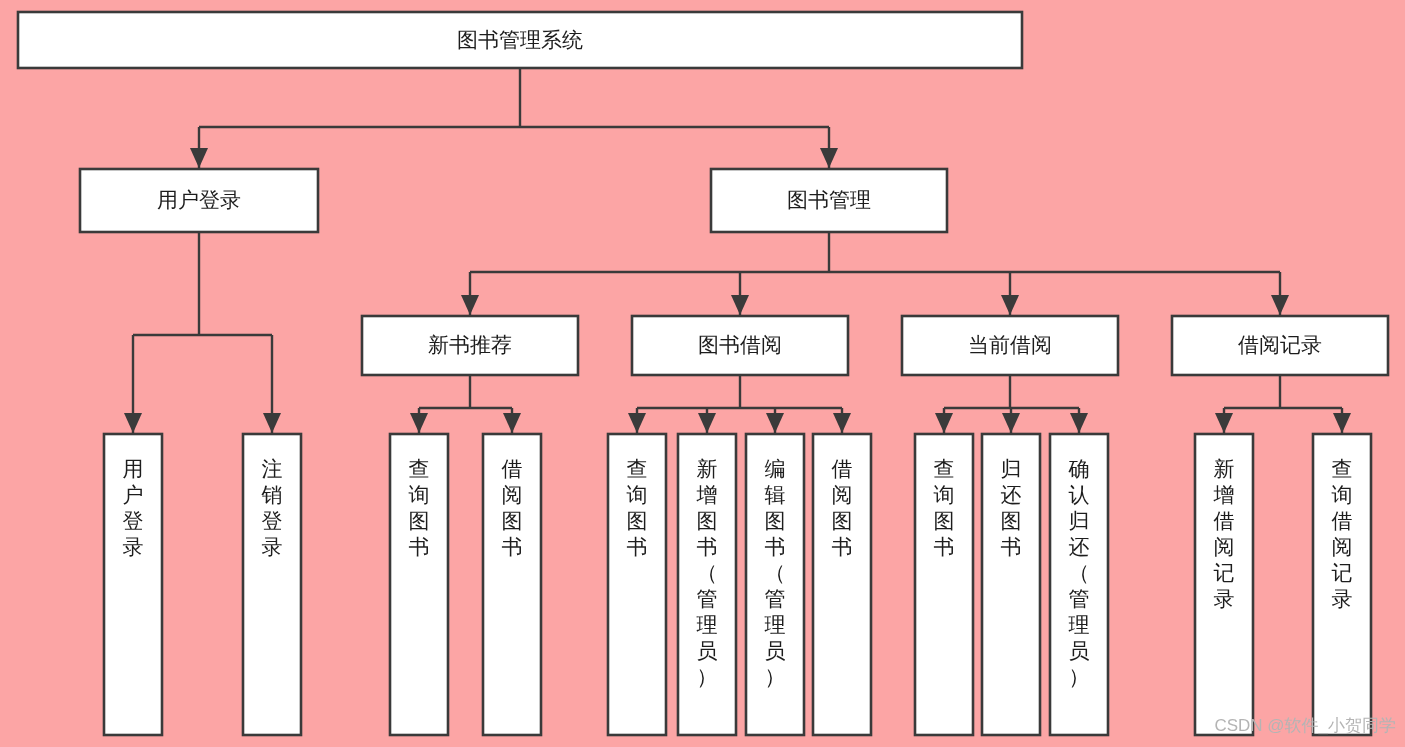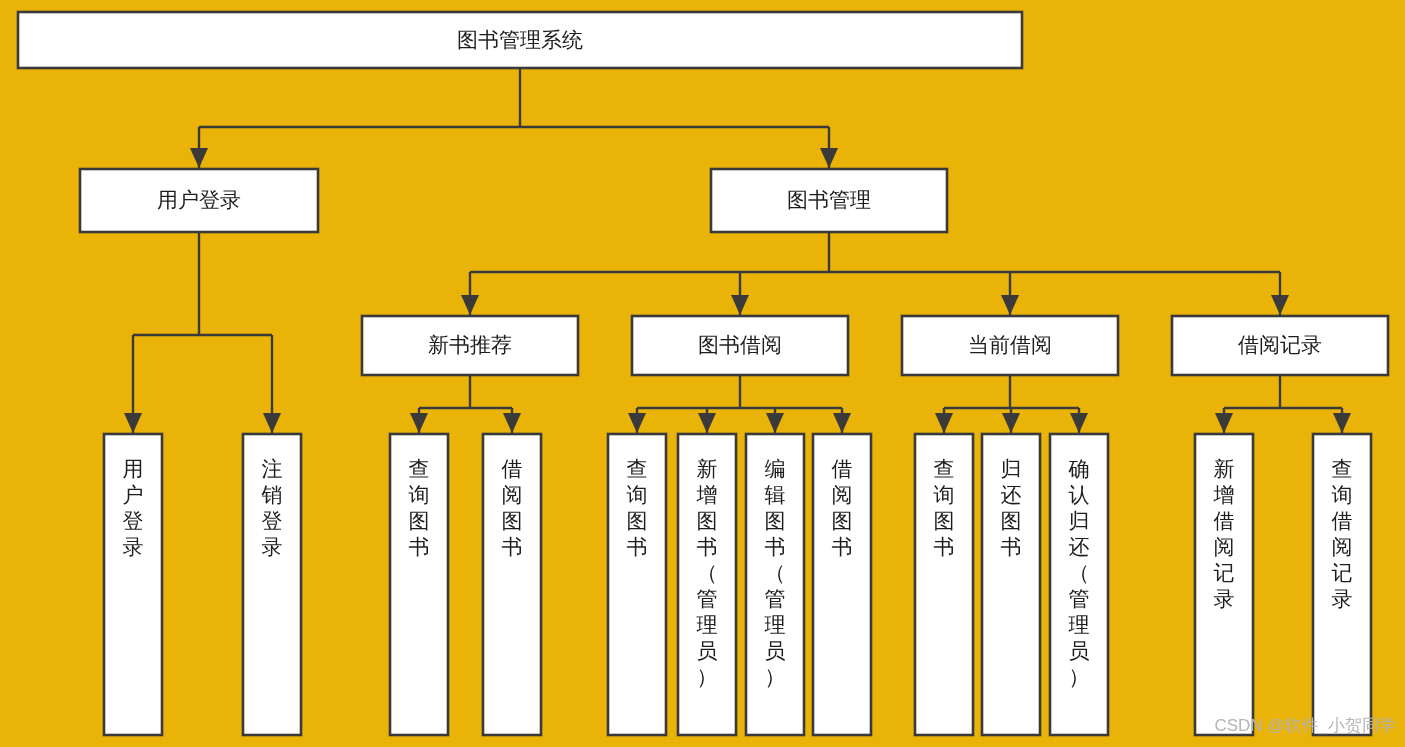--- a/index.html
+++ b/index.html
@@ -8,21 +8,21 @@
     padding: 0;
     background: #ffffff;
   }
   body {
     font-family: "Liberation Sans", "DejaVu Sans", sans-serif;
   }
   #diagram-root {
     position: relative;
     width: 1405px;
     height: 747px;
-    background: #eab308;
+    background: #fca5a5;
     overflow: hidden;
   }
   svg.diagram-canvas {
     position: absolute;
     left: 0;
     top: 0;
     width: 1405px;
     height: 747px;
     display: block;
   }

